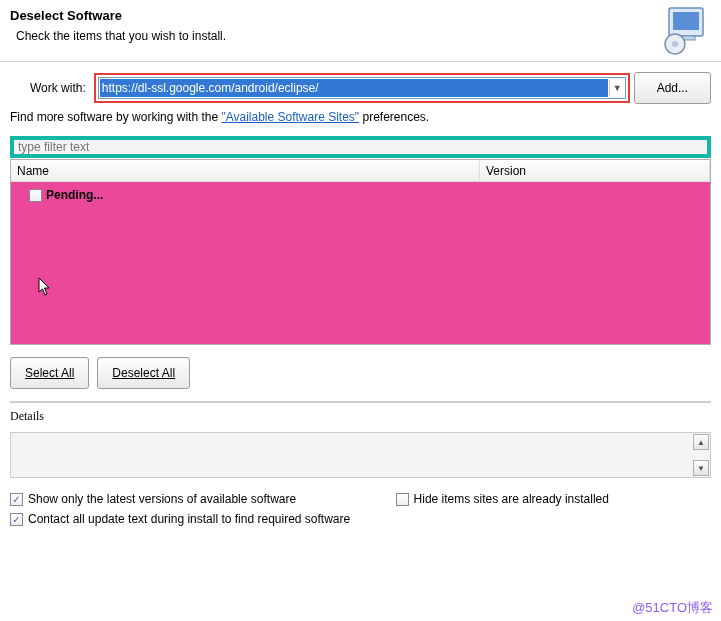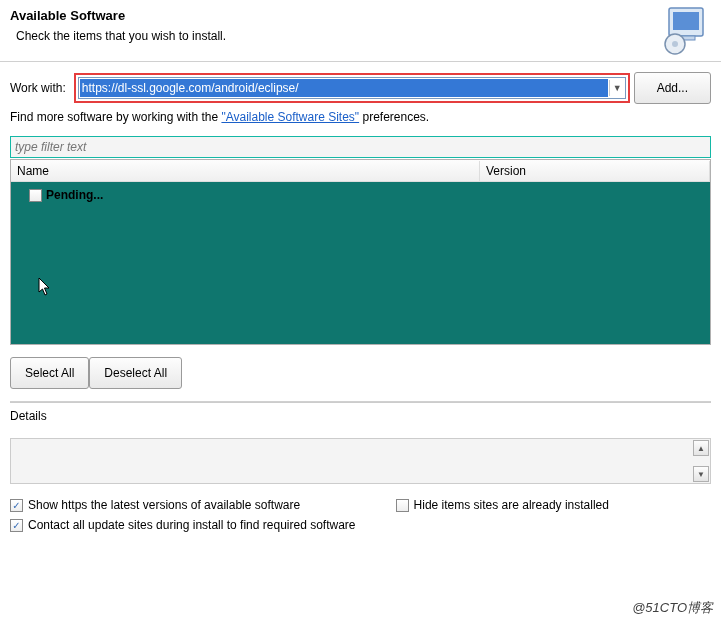--- a/index.html
+++ b/index.html
@@ -42,20 +42,21 @@
     }
     .work-row {
       display: flex;
       align-items: center;
       gap: 4px;
       margin-bottom: 6px;
     }
     .work-label {
       white-space: nowrap;
       position: relative;
+      margin-left: 20px;
     }
     .little-q {
       position: absolute;
       top: -6px;
       right: -8px;
       color: #5a8fd6;
       font-size: 9px;
     }
     .combo-wrap {
       flex: 1;
@@ -104,34 +105,33 @@
     .find-more {
       font-size: 12px;
       margin-bottom: 12px;
     }
     .link {
       color: #1a5fc9;
       text-decoration: underline;
     }
     .filter-input {
       width: 100%;
-      border: 1px solid #14b8a6;
+      border: 4px solid #14b8a6;
       background: #f4f4f4;
       color: #6d28d9;
       font-size: 12px;
       font-family: inherit;
       padding: 3px 4px;
       height: 22px;
-      font-style: italic;
     }
     .tree-panel {
       border: 1px solid #b0b0b0;
       margin-top: 1px;
       height: 186px;
-      background: #0f766e;
+      background: #ec4899;
     }
     .tree-header {
       display: flex;
       background: linear-gradient(#fdfdfd, #efefef);
       border-bottom: 1px solid #ddd;
       height: 22px;
       align-items: center;
     }
     .tree-col {
       padding: 3px 6px;
@@ -163,32 +163,35 @@
     .checkbox.checked::after { content: "✓"; }
     .cursor {
       position: absolute;
       left: 38px;
       top: 277px;
       font-size: 18px;
       pointer-events: none;
     }
     .btn-row {
       display: flex;
+      gap: 8px;
       margin: 12px 0;
+      text-decoration: underline;
     }
     .btn-small {
       padding: 4px 14px;
     }
     .details-section {
       border-top: 1px solid #ccc;
       padding-top: 6px;
     }
     .details-label {
       font-size: 12px;
-      margin-bottom: 15px;
+      margin-bottom: 8px;
+      font-family: Liberation Serif, serif;
     }
     .details-box {
       border: 1px solid #ccc;
       height: 46px;
       background: #f4f4f4;
       position: relative;
     }
     .scroll-btn {
       position: absolute;
       right: 1px;
@@ -213,30 +216,29 @@
     .opt-right { width: 45%; }
     .option {
       display: flex;
       align-items: center;
       gap: 5px;
     }
     .watermark {
       position: absolute;
       right: 8px;
       bottom: 4px;
-      color: #404040;
+      color: #8b5cf6;
       font-size: 13px;
-      font-style: italic;
     }
   </style>
 </head>
 <body>
 
 <div class="header">
-  <div class="header-title">Available Software</div>
+  <div class="header-title">Deselect Software</div>
   <div class="header-subtitle">Check the items that you wish to install.</div>
   <div class="header-icon">
     <svg viewBox="0 0 52 52">
       <rect x="10" y="4" width="34" height="28" rx="2" fill="#dce8f5" stroke="#6a8fc0" stroke-width="1.5"></rect>
       <rect x="14" y="8" width="26" height="18" fill="#5a8fd6"></rect>
       <rect x="18" y="32" width="18" height="4" fill="#c5d6eb" stroke="#6a8fc0"></rect>
       <circle cx="16" cy="40" r="10" fill="#e8eef5" stroke="#7a92b0" stroke-width="1.5"></circle>
       <circle cx="16" cy="40" r="3" fill="#b8c8db"></circle>
     </svg>
   </div>
@@ -287,31 +289,31 @@
     <div class="details-box">
       <div class="scroll-btn" style="top:1px">▲</div>
       <div class="scroll-btn" style="bottom:1px">▼</div>
     </div>
   </div>
 
   <div class="options">
     <div class="options-row">
       <div class="opt-left option">
         <span class="checkbox checked"></span>
-        <span>Show https the latest versions of available software</span>
+        <span>Show only the latest versions of available software</span>
       </div>
       <div class="opt-right option">
         <span class="checkbox"></span>
         <span>Hide items sites are already installed</span>
       </div>
     </div>
     <div class="options-row">
       <div class="option">
         <span class="checkbox checked"></span>
-        <span>Contact all update sites during install to find required software</span>
+        <span>Contact all update text during install to find required software</span>
       </div>
     </div>
   </div>
 </div>
 
 <div class="cursor">
   <svg width="16" height="20" viewBox="0 0 16 20">
     <path d="M1 1 L1 15 L4.5 12 L7 18 L9 17 L6.5 11 L11 11 Z" fill="#fff" stroke="#000" stroke-width="1"></path>
   </svg>
 </div>

